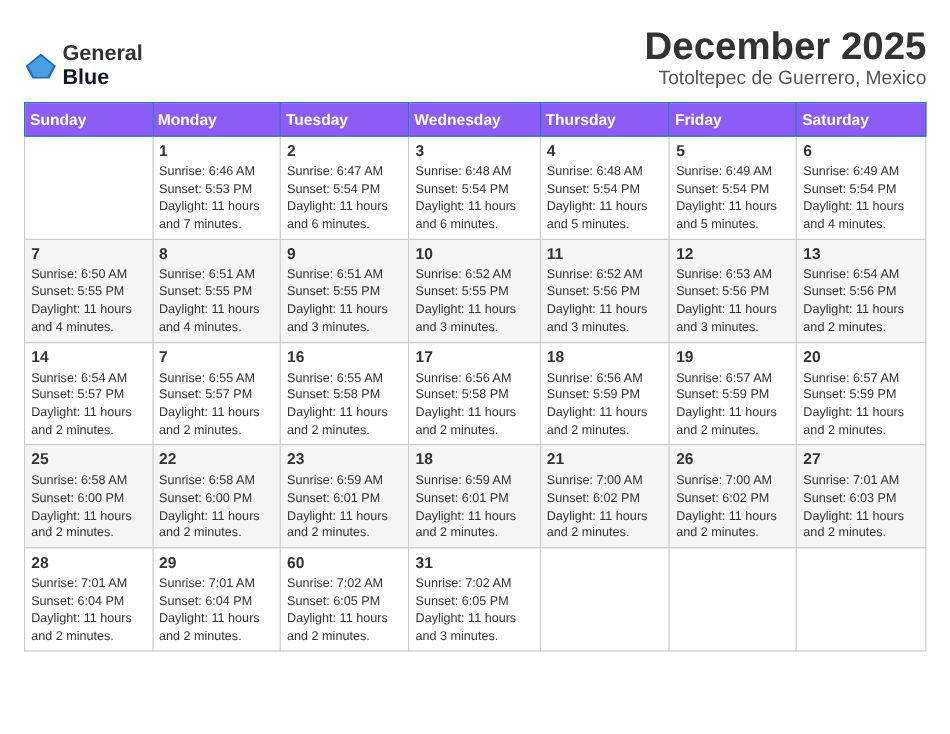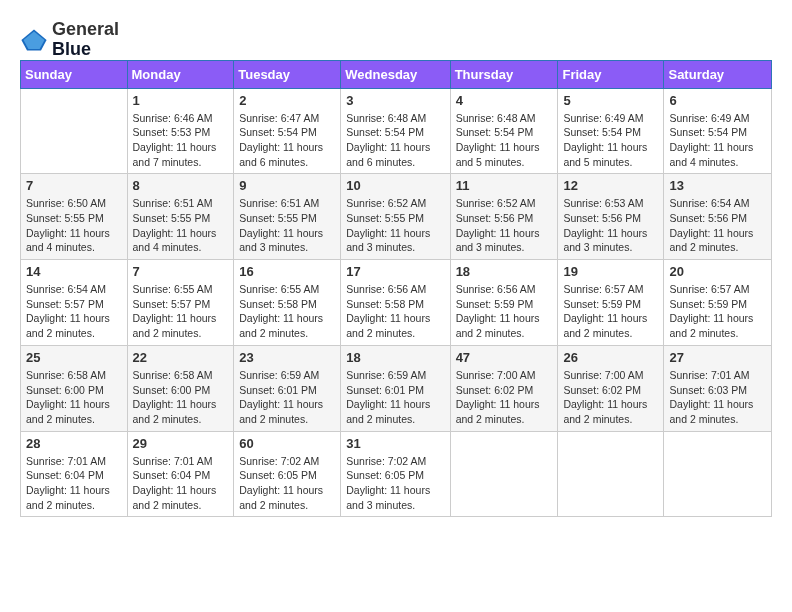--- a/index.html
+++ b/index.html
@@ -7,21 +7,21 @@
       font-family: Arial, sans-serif;
       background: #fff;
       width: 792px;
       min-height: 612px;
       padding: 20px;
     }
     .header {
       display: flex;
       justify-content: space-between;
       align-items: flex-end;
-      margin-bottom: 0;
+      margin-bottom: 10px;
     }
     .logo {
       display: flex;
       align-items: center;
     }
     .logo-text {
       font-size: 18px;
       font-weight: bold;
       line-height: 1.1;
     }
@@ -97,20 +97,24 @@
   <div class="logo">
     <svg class="logo-icon" viewBox="0 0 40 40" xmlns="http://www.w3.org/2000/svg">
       <polygon points="20,5 38,20 30,35 10,35 2,20" fill="#1a6bbf"></polygon>
       <polygon points="20,8 35,20 28,33 12,33 5,20" fill="#4a9de0"></polygon>
     </svg>
     <div class="logo-text">
       <div class="logo-general">General</div>
       <div class="logo-blue">Blue</div>
     </div>
   </div>
+  <div class="title-block">
+    <div class="month-title">December 2025</div>
+    <div class="location-title">Totoltepec de Guerrero, Mexico</div>
+  </div>
 </div>
 
 <table class="calendar-table">
   <thead>
     <tr>
     <th>Sunday</th>
         <th>Monday</th>
         <th>Tuesday</th>
         <th>Wednesday</th>
         <th>Thursday</th>
@@ -289,21 +293,21 @@
 and 2 minutes.</div>
         </td>
         <td>
           <span class="day-number">18</span>
           <div class="day-info" style="white-space: pre-line;">Sunrise: 6:59 AM
 Sunset: 6:01 PM
 Daylight: 11 hours
 and 2 minutes.</div>
         </td>
         <td>
-          <span class="day-number">47</span>
+          <span class="day-number">21</span>
           <div class="day-info" style="white-space: pre-line;">Sunrise: 7:00 AM
 Sunset: 6:02 PM
 Daylight: 11 hours
 and 2 minutes.</div>
         </td>
         <td>
           <span class="day-number">26</span>
           <div class="day-info" style="white-space: pre-line;">Sunrise: 7:00 AM
 Sunset: 6:02 PM
 Daylight: 11 hours

